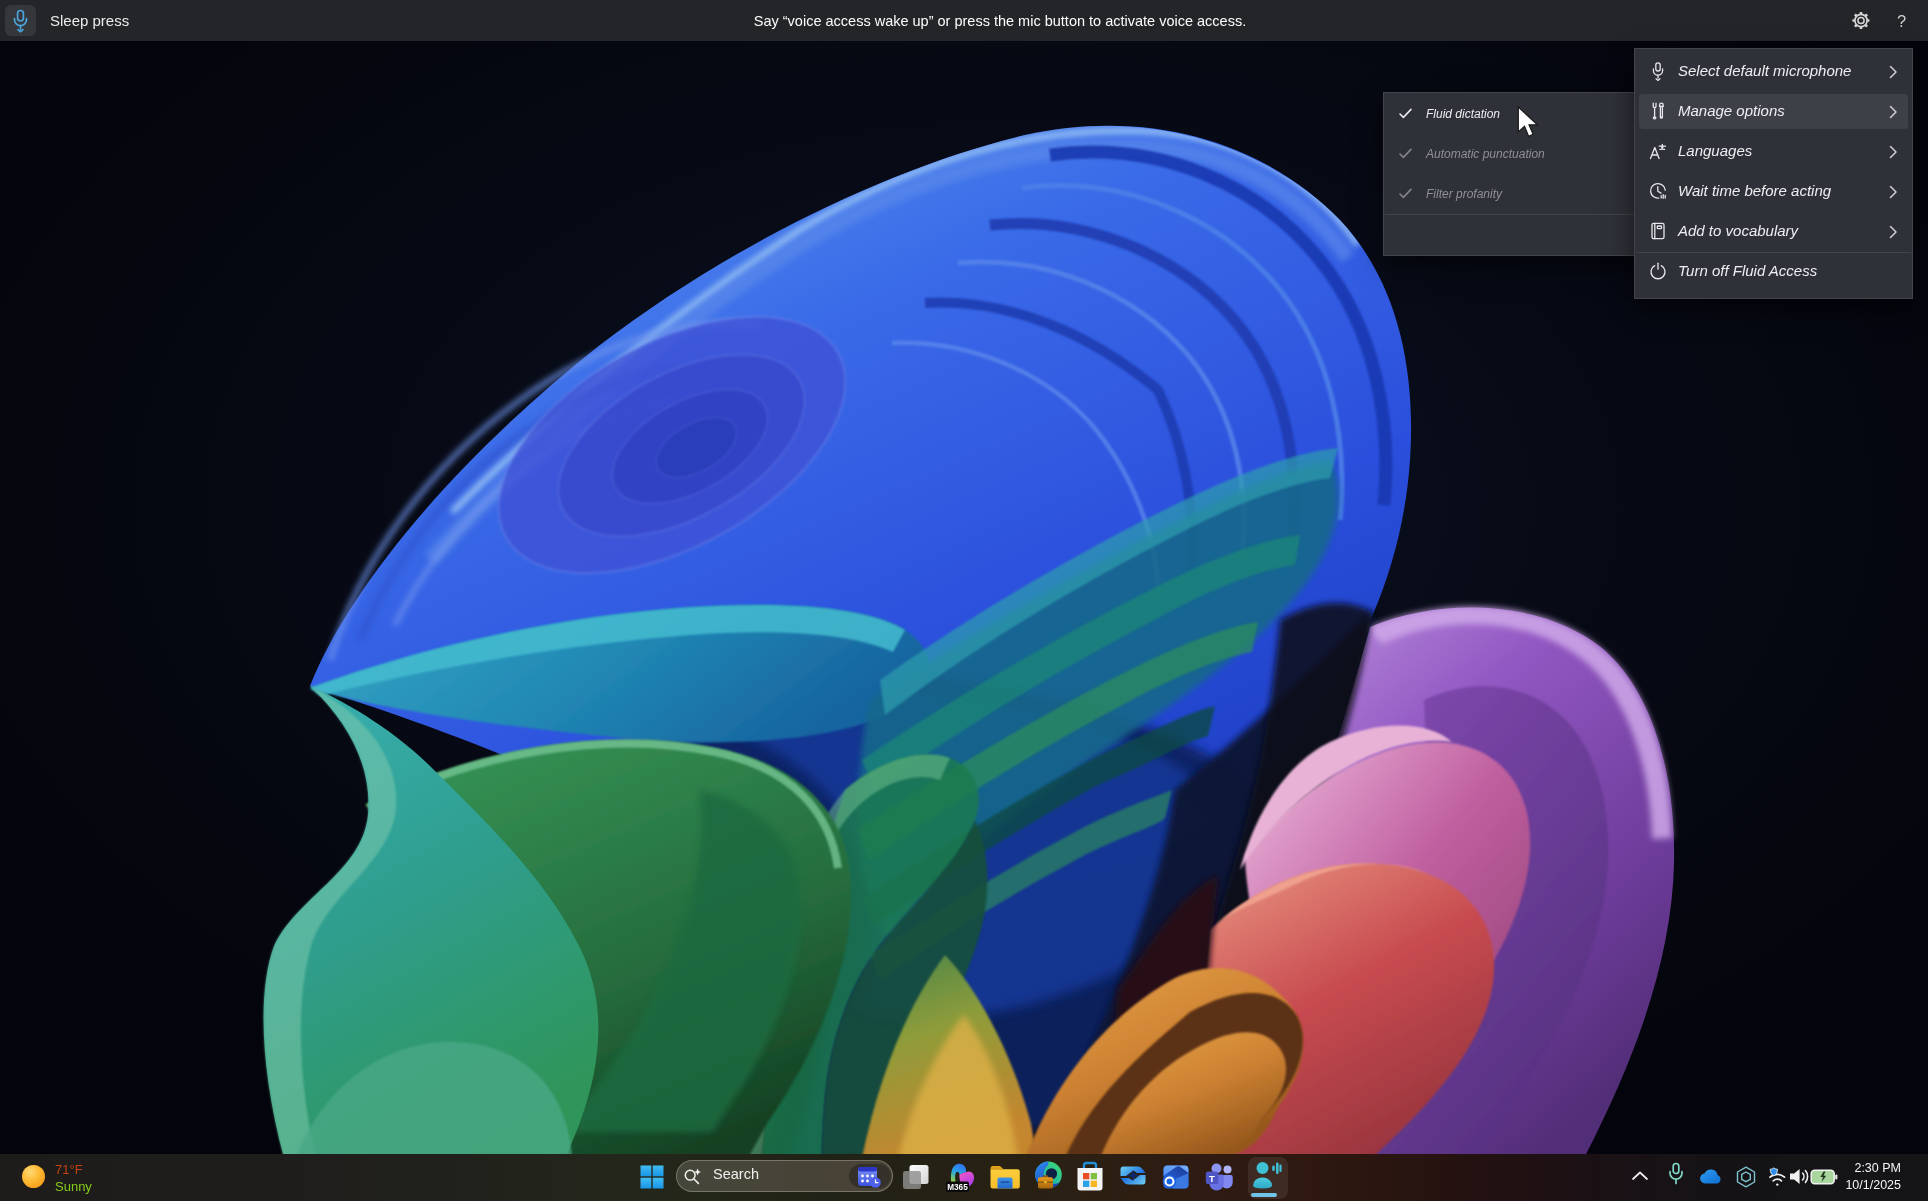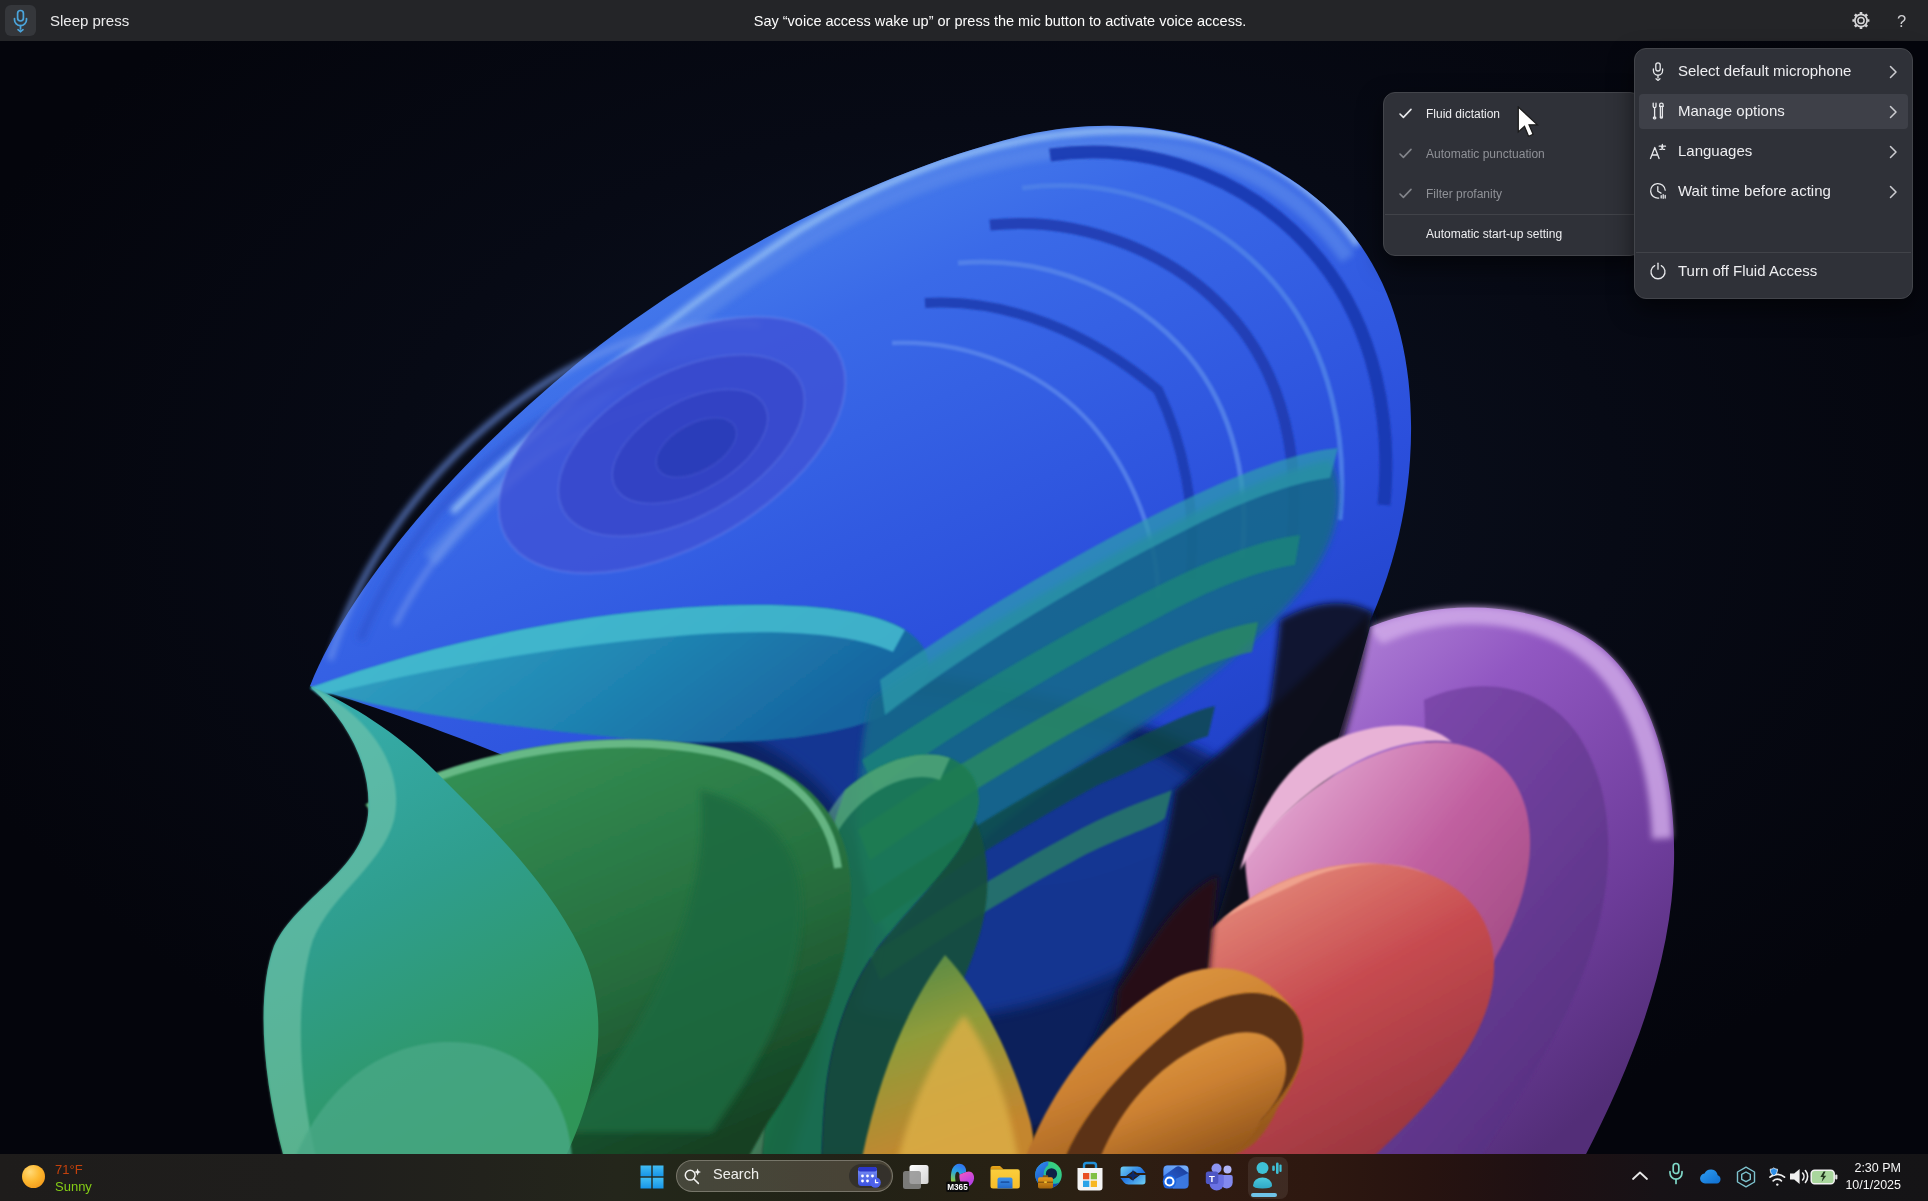--- a/index.html
+++ b/index.html
@@ -5,21 +5,21 @@
   html,body{margin:0;padding:0;}
   body{width:1928px;height:1201px;overflow:hidden;background:#04060e;font-family:"Liberation Sans",sans-serif;position:relative;}
   .abs{position:absolute;}
   
   .topbar{position:absolute;left:0;top:0;width:1928px;height:41px;background:#242528;z-index:30;}
   .micbtn{position:absolute;left:5px;top:5px;width:31px;height:31px;border-radius:6px;background:#35373b;z-index:31;}
   .sleep{position:absolute;left:50px;top:0;height:41px;line-height:41px;font-size:15px;color:#ebebec;z-index:31;}
   .vatext{position:absolute;left:0;top:0;width:1928px;height:41px;line-height:42px;text-align:center;font-size:14.5px;color:#fdfdfd;z-index:31;padding-left:36px;}
   .tbicons{position:absolute;right:0;top:0;height:41px;z-index:31;}
   
-  .menu{position:absolute;background:#2f3138;border:1px solid #43454b;border-radius:12px;box-shadow:0 10px 24px rgba(0,0,0,.55);z-index:40;}
+  .menu{position:absolute;background:#2f3138;border:1px solid #43454b;border-radius:0;box-shadow:0 10px 24px rgba(0,0,0,.55);z-index:40;font-style:italic;}
   .menu1{left:1634px;top:48px;width:277px;height:249px;z-index:41;}
   .menu2{left:1383px;top:92px;width:257px;height:162px;}
   .mrow{position:absolute;left:0;width:100%;height:40px;}
   .mtxt{position:absolute;left:43px;top:0;height:40px;line-height:40px;font-size:15px;color:#eeeef1;white-space:nowrap;}
   .mtxt2{position:absolute;left:42px;top:0;height:40px;line-height:40px;font-size:12px;color:#eeeef1;white-space:nowrap;}
   .gray{color:#8f9197;}
   .chev{position:absolute;right:14px;top:14px;}
   .hl{position:absolute;left:4px;top:45px;width:269px;height:35px;border-radius:4px;background:#3e4048;}
   .msep{position:absolute;left:1px;width:calc(100% - 2px);height:1px;background:rgba(255,255,255,.09);}
   .mico{position:absolute;left:13px;top:10px;}
@@ -248,23 +248,20 @@
       </svg>
     <div class="mtxt2 gray">Automatic punctuation</div>
   </div>
   <div class="mrow" style="top:81px;">
     <svg class="mchk" width="15" height="15" viewBox="0 0 15 15">
         <path d="M2 8 l3.4 3.4 L13 3.4" stroke="#83858b" stroke-width="1.6" fill="none" stroke-linecap="round" stroke-linejoin="round"></path>
       </svg>
     <div class="mtxt2 gray">Filter profanity</div>
   </div>
   <div class="msep" style="top:121px;"></div>
-  <div class="mrow" style="top:121px;">
-    <div class="mtxt2">Automatic start-up setting</div>
-  </div>
 </div>
 
 <div class="menu menu1">
   <div class="hl"></div>
   <div class="mrow" style="top:2px;">
     <svg class="mico" width="20" height="20" viewBox="0 0 20 20">
         <g fill="none" stroke="#e7e8eb" stroke-width="1.3" stroke-linecap="round">
       <rect x="7.8" y="1.8" width="4.4" height="8.2" rx="2.2"></rect>
           <path d="M5.4 8 v1.6 a4.6 4.6 0 0 0 9.2 0 V8"></path>
           <line x1="10" y1="14.5" x2="10" y2="17"></line>
@@ -310,20 +307,33 @@
       <path d="M17.2 9.2 a7.3 7.3 0 1 0 -6.5 7.9"></path>
       <path d="M9.8 5.6 v4.6 l3.2 1.9"></path>
       <path d="M13.2 16.9 v-2.2 M15.2 17.3 v-3.6 M17.2 17 v-2.6"></path>
     </g>
       </svg>
     <div class="mtxt">Wait time before acting</div>
     <svg class="chev" width="9" height="14" viewBox="0 0 9 14">
         <path d="M1.5 1.5 L7 7 L1.5 12.5" stroke="#cdced2" stroke-width="1.5" fill="none" stroke-linecap="round" stroke-linejoin="round"></path>
       </svg>
   </div>
+  <div class="mrow" style="top:162px;">
+    <svg class="mico" width="20" height="20" viewBox="0 0 20 20">
+        <g fill="none" stroke="#e7e8eb" stroke-width="1.3" stroke-linecap="round" stroke-linejoin="round">
+      <rect x="4" y="2.3" width="12" height="15.4" rx="1.6"></rect>
+      <path d="M6.8 2.3 v15.4"></path>
+      <rect x="9.3" y="5" width="4.2" height="2.6" rx="0.6"></rect>
+    </g>
+      </svg>
+    <div class="mtxt">Add to vocabulary</div>
+    <svg class="chev" width="9" height="14" viewBox="0 0 9 14">
+        <path d="M1.5 1.5 L7 7 L1.5 12.5" stroke="#cdced2" stroke-width="1.5" fill="none" stroke-linecap="round" stroke-linejoin="round"></path>
+      </svg>
+  </div>
   <div class="msep" style="top:203px;"></div>
   <div class="mrow" style="top:202px;">
     <svg class="mico" width="20" height="20" viewBox="0 0 20 20">
         <g fill="none" stroke="#e7e8eb" stroke-width="1.3" stroke-linecap="round">
       <path d="M6.7 4.6 a7 7 0 1 0 6.6 0"></path>
           <line x1="10" y1="2.2" x2="10" y2="8.2"></line>
     </g>
       </svg>
     <div class="mtxt">Turn off Fluid Access</div>
   </div>

